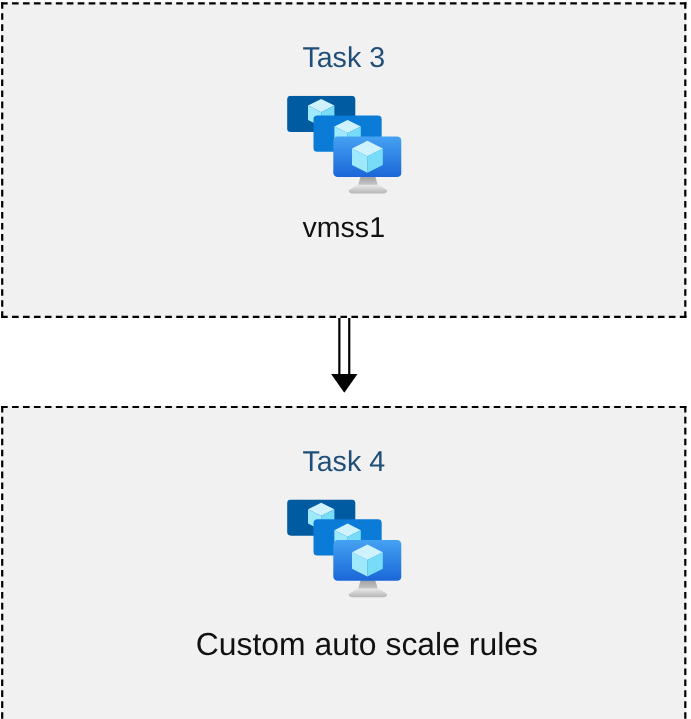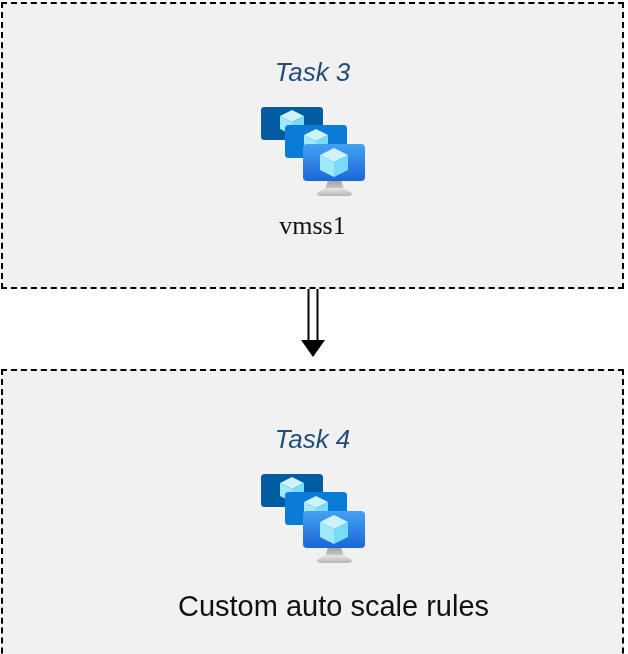--- a/index.html
+++ b/index.html
@@ -23,41 +23,39 @@
     border: 2px dashed #000000;
     box-sizing: border-box;
     display: flex;
     flex-direction: column;
     align-items: center;
   }
   .task-box.box1 { top: 2px;   height: 287px; }
   .task-box.box2 { top: 369px; height: 374px; }
 
   .box-title {
-    margin-top: 52px;
+    margin-top: 32px;
     font-size: 26px;
     line-height: 1.25;
     color: #1F4E79;
     white-space: nowrap;
-    font-style: italic;
   }
   .vmss-icon {
     margin-top: 18px;
     width: 104px;
     height: 90px;
     display: block;
   }
   .caption {
     color: #111111;
     white-space: nowrap;
   }
   .box1 .caption {
     font-size: 26px;
     line-height: 34px;
-    font-family: Liberation Serif, serif;
   }
   .box1 .caption.first { margin-top: 12px; }
   .box2 .caption {
     font-size: 29px;
     line-height: 36px;
     margin-top: 24px;
     margin-left: 42px;
   }
   .connector {
     position: absolute;

